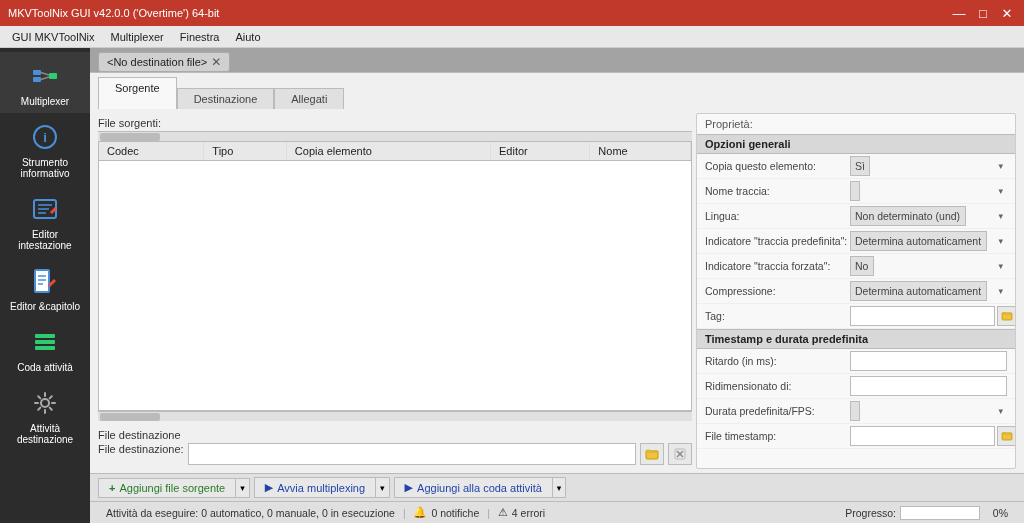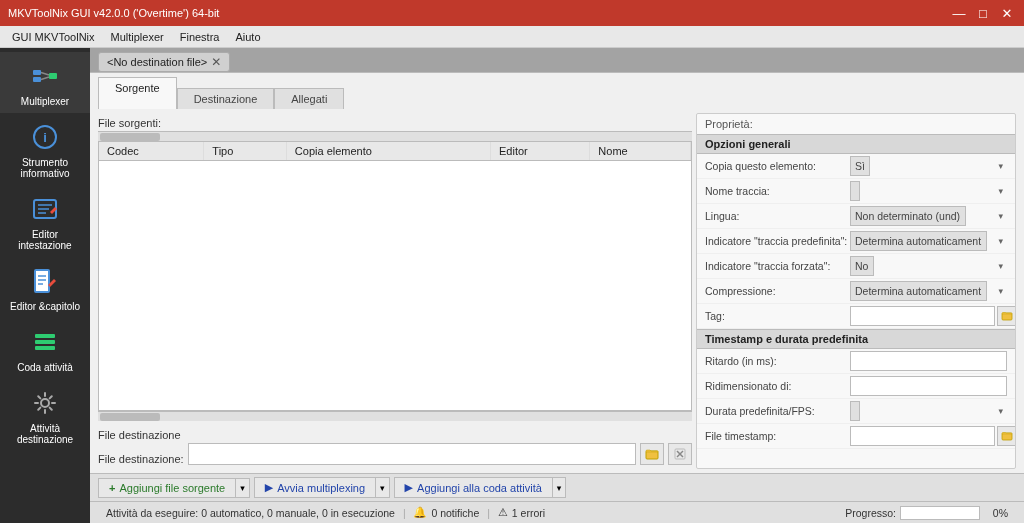--- a/index.html
+++ b/index.html
@@ -191,21 +191,21 @@
       height: 20px;
     }
     .prop-btn { width: 20px; height: 20px; border: 1px solid #bbb; background: #e8e8e8; cursor: pointer; display: flex; align-items: center; justify-content: center; font-size: 10px; }
 
     
     .hscroll { height: 10px; background: #e0e0e0; border-top: 1px solid #bbb; display: flex; align-items: center; padding: 0 2px; }
     .hscroll-thumb { width: 60px; height: 8px; background: #bbb; border-radius: 2px; }
 
     
     .dest-section { padding: 4px 0; }
-    .dest-row { display: flex; align-items: flex-end; gap: 4px; }
+    .dest-row { display: flex; align-items: flex-start; gap: 4px; }
     .dest-label { font-size: 11px; white-space: nowrap; color: #333; }
     .dest-input { flex: 1; height: 22px; border: 1px solid #bbb; background: white; padding: 0 4px; font-size: 11px; }
     .dest-btn { width: 24px; height: 22px; border: 1px solid #bbb; background: #e8e8e8; cursor: pointer; display: flex; align-items: center; justify-content: center; font-size: 12px; }
 
     
     .bottom-toolbar {
       background: #e0e0e0;
       border-top: 1px solid #bbb;
       padding: 3px 8px;
       display: flex;
@@ -562,21 +562,21 @@
     <div class="status-bar">
       <span>Attività da eseguire: 0 automatico, 0 manuale, 0 in esecuzione</span>
       <span class="status-sep">|</span>
       <span class="status-bar-item">
         <span style="font-size:11px;">🔔</span>
         <span>0 notifiche</span>
       </span>
       <span class="status-sep">|</span>
       <span class="status-bar-item">
         <span style="font-size:11px;">⚠</span>
-        <span>1 errori</span>
+        <span>4 errori</span>
       </span>
       <div class="progress-bar-wrap">
         <span>Progresso:</span>
         <div class="progress-bar">
           <div class="progress-bar-fill" style="width:0%;"></div>
         </div>
         <span class="progress-pct">0%</span>
       </div>
     </div>
 

